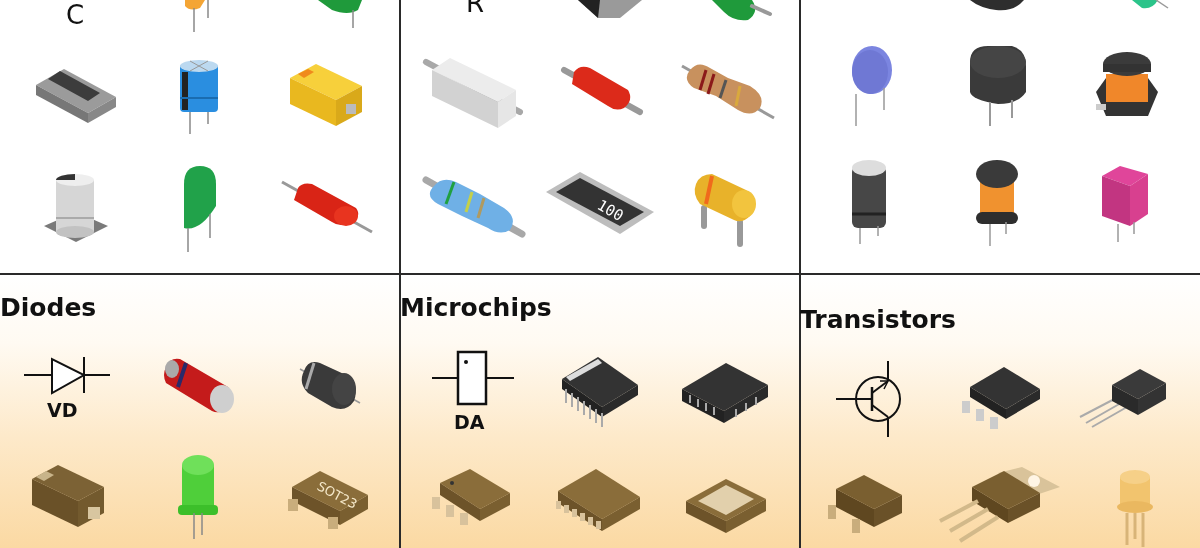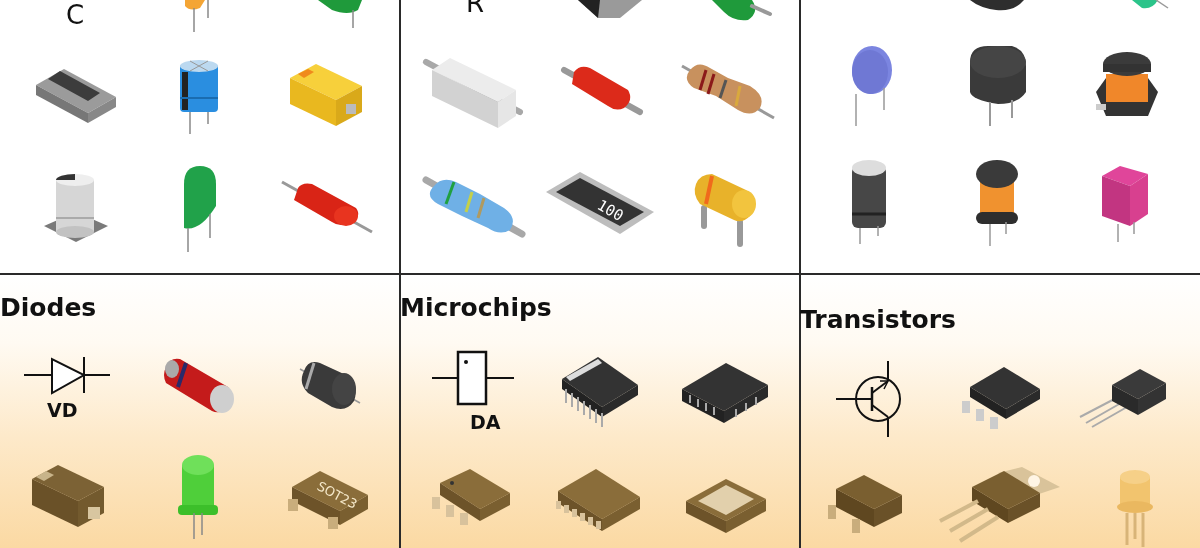--- a/index.html
+++ b/index.html
@@ -287,21 +287,21 @@
 <div class="cell" style="left:400px;top:275px;height:273px">
   <div class="cell-title">Microchips</div>
   <div class="item" style="left:32px;top:75px">
     <svg width="84" height="56">
         <line x1="0" y1="28" x2="26" y2="28" stroke="#111" stroke-width="2"></line>
         <rect x="26" y="2" width="28" height="52" fill="#fff" stroke="#111" stroke-width="2.5"></rect>
         <circle cx="34" cy="12" r="2" fill="#111"></circle>
         <line x1="54" y1="28" x2="82" y2="28" stroke="#111" stroke-width="2"></line>
       </svg>
   </div>
-  <span class="sym-label" style="left:70px;top:136px">DA</span>
+  <span class="sym-label" style="left:54px;top:136px">DA</span>
   <div class="item" style="left:158px;top:80px">
     <svg width="86" height="74">
         <polygon points="4,24 40,2 80,30 44,52" fill="#333"></polygon>
         <polygon points="4,24 44,52 44,62 4,34" fill="#222"></polygon>
         <polygon points="44,52 80,30 80,40 44,62" fill="#2a2a2a"></polygon>
         <polygon points="8,22 40,4 44,8 12,26" fill="#ddd"></polygon>
         <g stroke="#aaa" stroke-width="2">
           <line x1="8" y1="34" x2="8" y2="48"></line>
           <line x1="14" y1="38" x2="14" y2="52"></line>
           <line x1="20" y1="42" x2="20" y2="56"></line>

